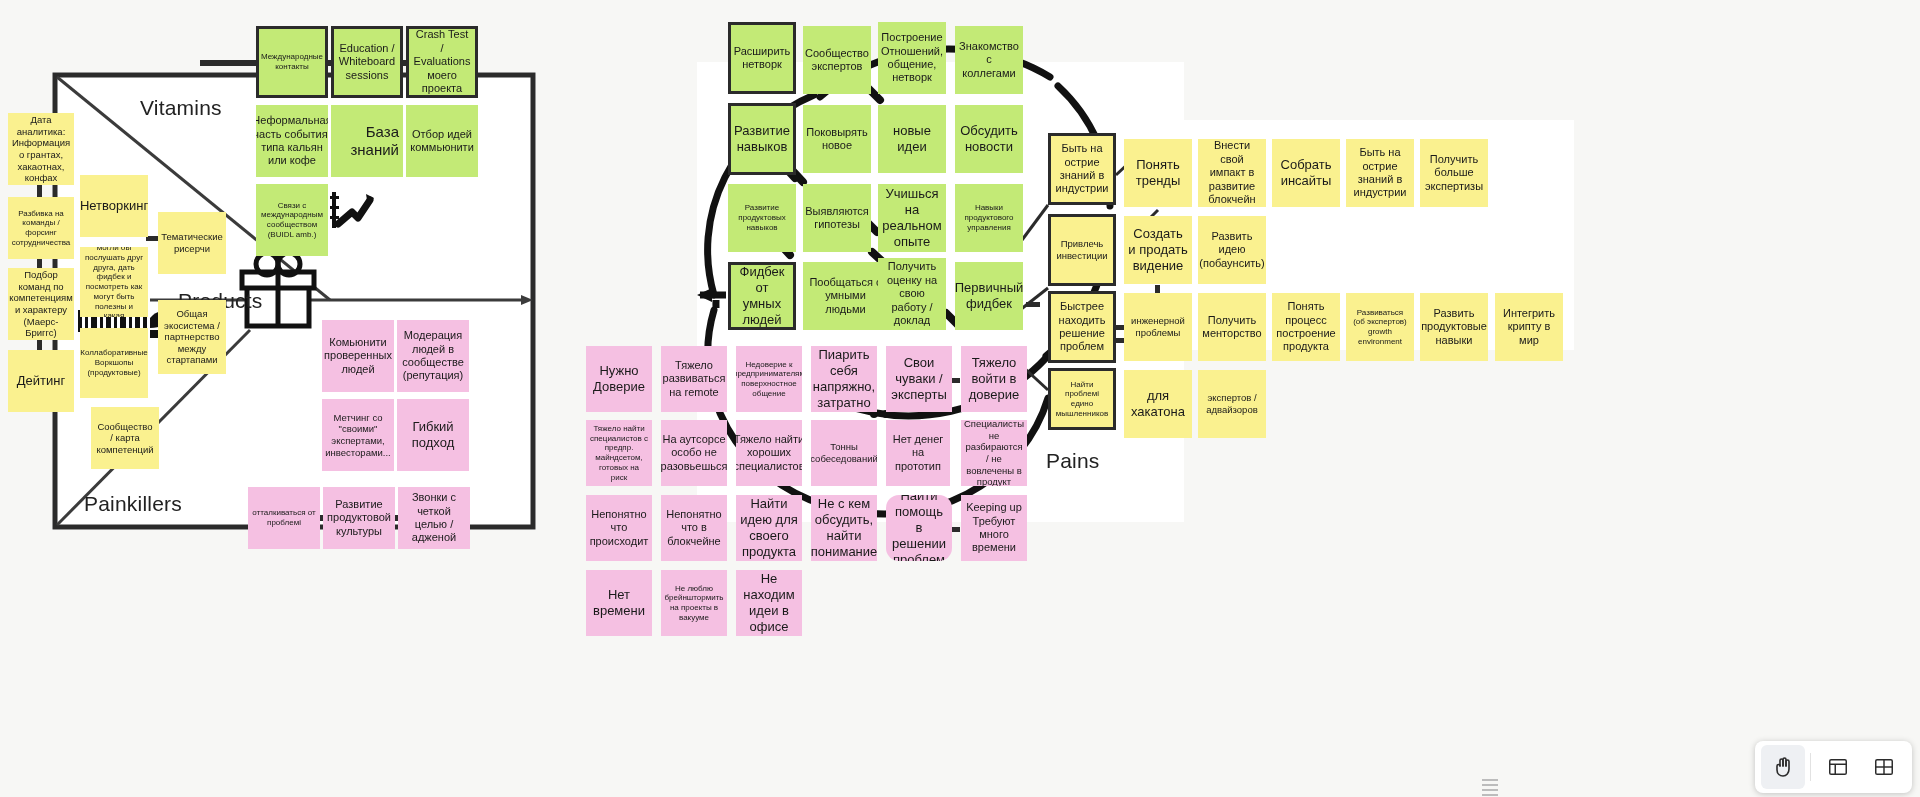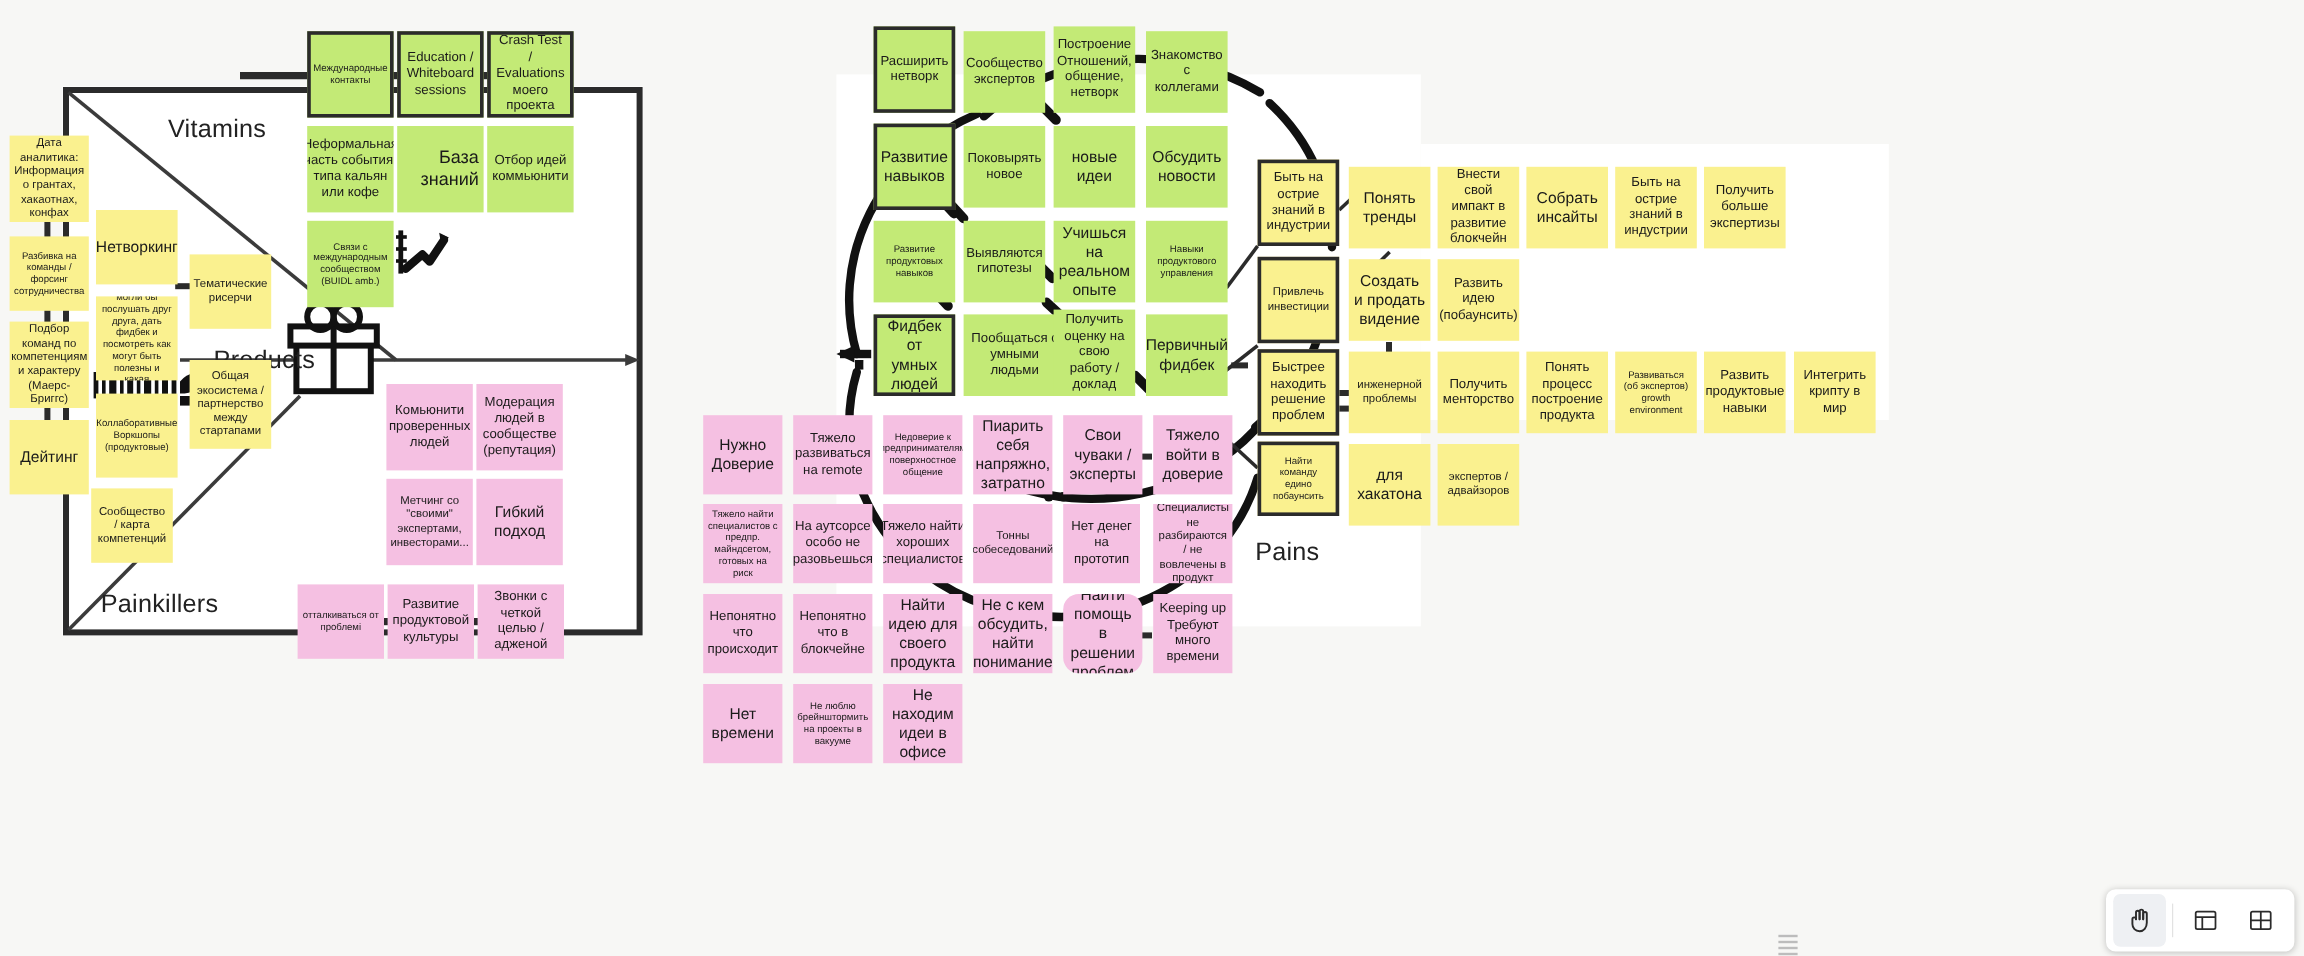--- a/index.html
+++ b/index.html
@@ -175,21 +175,21 @@
   <div class="label" style="left:1046px;top:449px;">Pains</div>
 
   <div id="notes-root">
       <div class="note yellow t-xs" style="left: 8px; top: 113px; width: 66px; height: 72px;">Дата аналитика: Информация о грантах, хакаотнах, конфах</div>
       <div class="note yellow t-xxs" style="left: 8px; top: 197px; width: 66px; height: 62px;">Разбивка на команды / форсинг сотрудничества</div>
       <div class="note yellow t-xs" style="left: 8px; top: 268px; width: 66px; height: 72px;">Подбор команд по компетенциям и характеру (Маерс-Бриггс)</div>
       <div class="note yellow t-m" style="left: 8px; top: 350px; width: 66px; height: 62px;">Дейтинг</div>
       <div class="note yellow t-m" style="left: 80px; top: 175px; width: 68px; height: 62px;">Нетворкинг</div>
       <div class="note yellow t-xxs" style="left: 80px; top: 247px; width: 68px; height: 70px;">Демо-дни: промежуточный питчинг и как рок команды могли бы послушать друг друга, дать фидбек и посмотреть как могут быть полезны и какая коллаборация может быть возможна в будущем</div>
       <div class="note yellow t-xxs" style="left: 80px; top: 328px; width: 68px; height: 70px;">Коллаборативные Воркшопы (продуктовые)</div>
-      <div class="note yellow t-xs" style="left: 76px; top: 407px; width: 68px; height: 62px;">Сообщество / карта компетенций</div>
+      <div class="note yellow t-xs" style="left: 91px; top: 407px; width: 68px; height: 62px;">Сообщество / карта компетенций</div>
       <div class="note yellow t-xs" style="left: 158px; top: 212px; width: 68px; height: 62px;">Тематические рисерчи</div>
       <div class="note yellow t-xs" style="left: 158px; top: 300px; width: 68px; height: 74px;">Общая экосистема / партнерство между стартапами</div>
       <div class="note green t-xxs bordered" style="left: 256px; top: 26px; width: 72px; height: 72px;">Международные контакты</div>
       <div class="note green t-s bordered" style="left: 331px; top: 26px; width: 72px; height: 72px;">Education / Whiteboard sessions</div>
       <div class="note green t-s bordered" style="left: 406px; top: 26px; width: 72px; height: 72px;">Crash Test / Evaluations моего проекта</div>
       <div class="note green t-s" style="left: 256px; top: 105px; width: 72px; height: 72px;">Неформальная часть события, типа кальян или кофе</div>
       <div class="note green t-l" style="left: 331px; top: 105px; width: 72px; height: 72px;">База знаний</div>
       <div class="note green t-s" style="left: 406px; top: 105px; width: 72px; height: 72px;">Отбор идей коммьюнити</div>
       <div class="note green t-xxs" style="left: 256px; top: 184px; width: 72px; height: 72px;">Связи с международным сообществом (BUIDL amb.)</div>
       <div class="note pink t-s" style="left: 322px; top: 320px; width: 72px; height: 72px;">Комьюнити проверенных людей</div>
@@ -211,21 +211,21 @@
       <div class="note green t-s" style="left: 803px; top: 184px; width: 68px; height: 68px;">Выявляются гипотезы</div>
       <div class="note green t-m" style="left: 878px; top: 184px; width: 68px; height: 68px;">Учишься на реальном опыте</div>
       <div class="note green t-xxs" style="left: 955px; top: 184px; width: 68px; height: 68px;">Навыки продуктового управления</div>
       <div class="note green t-m bordered" style="left: 728px; top: 262px; width: 68px; height: 68px;">Фидбек от умных людей</div>
       <div class="note green t-s" style="left: 803px; top: 262px; width: 85px; height: 68px;">Пообщаться с умными людьми</div>
       <div class="note green t-s" style="left: 878px; top: 258px; width: 68px; height: 72px;">Получить оценку на свою работу / доклад</div>
       <div class="note green t-m" style="left: 955px; top: 262px; width: 68px; height: 68px;">Первичный фидбек</div>
       <div class="note yellow t-s bordered" style="left: 1048px; top: 133px; width: 68px; height: 72px;">Быть на острие знаний в индустрии</div>
       <div class="note yellow t-xs bordered" style="left: 1048px; top: 214px; width: 68px; height: 72px;">Привлечь инвестиции</div>
       <div class="note yellow t-s bordered" style="left: 1048px; top: 291px; width: 68px; height: 72px;">Быстрее находить решение проблем</div>
-      <div class="note yellow t-xxs bordered" style="left: 1048px; top: 368px; width: 68px; height: 62px;">Найти команду едино побаунсить</div>
+      <div class="note yellow t-xxs bordered" style="left: 1048px; top: 368px; width: 68px; height: 62px;">Найти проблемi едино мышленников</div>
       <div class="note yellow t-m" style="left: 1124px; top: 139px; width: 68px; height: 68px;">Понять тренды</div>
       <div class="note yellow t-s" style="left: 1198px; top: 139px; width: 68px; height: 68px;">Внести свой импакт в развитие блокчейн</div>
       <div class="note yellow t-m" style="left: 1272px; top: 139px; width: 68px; height: 68px;">Собрать инсайты</div>
       <div class="note yellow t-s" style="left: 1346px; top: 139px; width: 68px; height: 68px;">Быть на острие знаний в индустрии</div>
       <div class="note yellow t-s" style="left: 1420px; top: 139px; width: 68px; height: 68px;">Получить больше экспертизы</div>
       <div class="note yellow t-m" style="left: 1124px; top: 216px; width: 68px; height: 68px;">Создать и продать видение</div>
       <div class="note yellow t-s" style="left: 1198px; top: 216px; width: 68px; height: 68px;">Развить идею (побаунсить)</div>
       <div class="note yellow t-xs" style="left: 1124px; top: 293px; width: 68px; height: 68px;">инженерной проблемы</div>
       <div class="note yellow t-s" style="left: 1198px; top: 293px; width: 68px; height: 68px;">Получить менторство</div>
       <div class="note yellow t-s" style="left: 1272px; top: 293px; width: 68px; height: 68px;">Понять процесс построение продукта</div>

